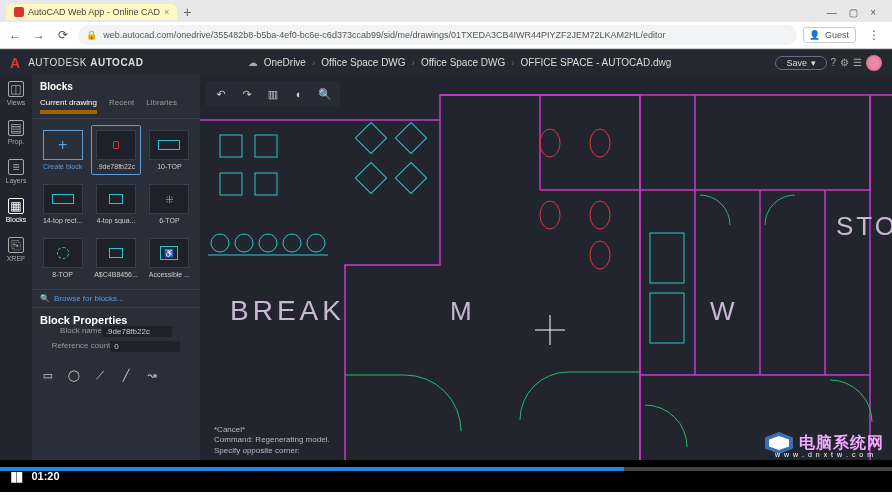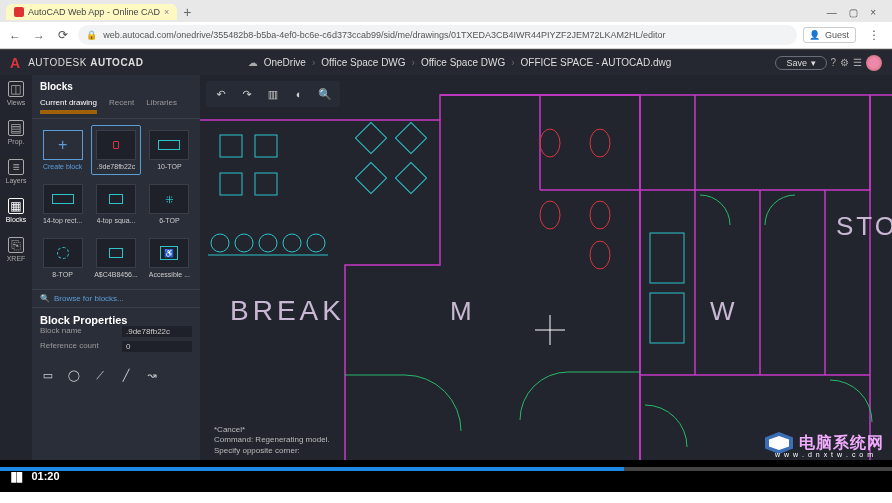--- a/index.html
+++ b/index.html
@@ -38,21 +38,21 @@
   .blocks-grid{display:grid;grid-template-columns:repeat(3,1fr);gap:4px;padding:6px;font-size:7px}
   .block{display:flex;flex-direction:column;align-items:center;gap:3px;padding:4px 2px;border:1px solid transparent;border-radius:2px;cursor:pointer}
   .block.sel{border-color:#5b9dd9}
   .block.create{color:#5b9dd9}
   .block-thumb{width:40px;height:30px;display:flex;align-items:center;justify-content:center;background:#1e2129;border:1px solid #3a3e48}
   .block-thumb.create{background:transparent;border-color:#5b9dd9;font-size:16px}
   .block-label{text-align:center;overflow:hidden;text-overflow:ellipsis;white-space:nowrap;max-width:46px}
   .browse{display:flex;align-items:center;gap:4px;color:#5b9dd9;font-size:8px;padding:4px 8px;border-top:1px solid #3a3e48;border-bottom:1px solid #3a3e48}
   .props{padding:6px 8px;font-size:8px}
   .props-title{color:#fff;font-size:11px;font-weight:600;}
-  .prop-row{display:flex;justify-content:space-between;margin-bottom:4px;color:#999}
+  .prop-row{display:flex;justify-content:center;margin-bottom:4px;color:#999}
   .prop-val{background:#1e2129;padding:1px 4px;min-width:70px;text-align:left;color:#ccc}
   .tool-tabs{display:flex;gap:14px;padding:4px 8px;font-size:8px;border-top:1px solid #3a3e48;border-bottom:1px solid #3a3e48;color:#ccc;margin-top:auto}
   .tool-tabs .act{color:#fff}
   .tool-icons{display:flex;gap:10px;padding:6px 8px;color:#ccc}
   .tool-icons span{width:16px;height:14px;display:flex;align-items:center;justify-content:center;font-size:11px}
   .canvas{flex:1;background:#22252e;position:relative;overflow:hidden}
   .ctx-toolbar{position:absolute;top:6px;left:6px;display:flex;gap:8px;background:rgba(42,46,57,.7);padding:4px 6px;border-radius:3px}
   .ctx-toolbar span{width:18px;height:18px;display:flex;align-items:center;justify-content:center;font-size:11px;color:#ccc}
   svg.plan{position:absolute;top:0;left:0}
   .cmd{position:absolute;left:14px;bottom:4px;font-size:8px;color:#bbb;line-height:1.3}

